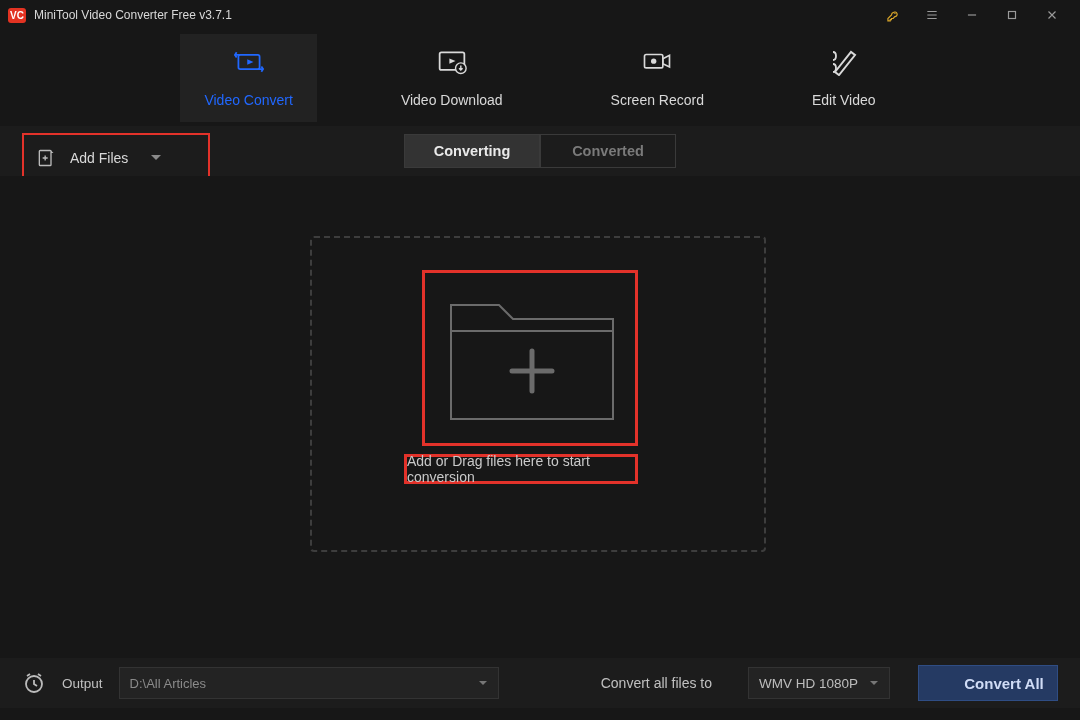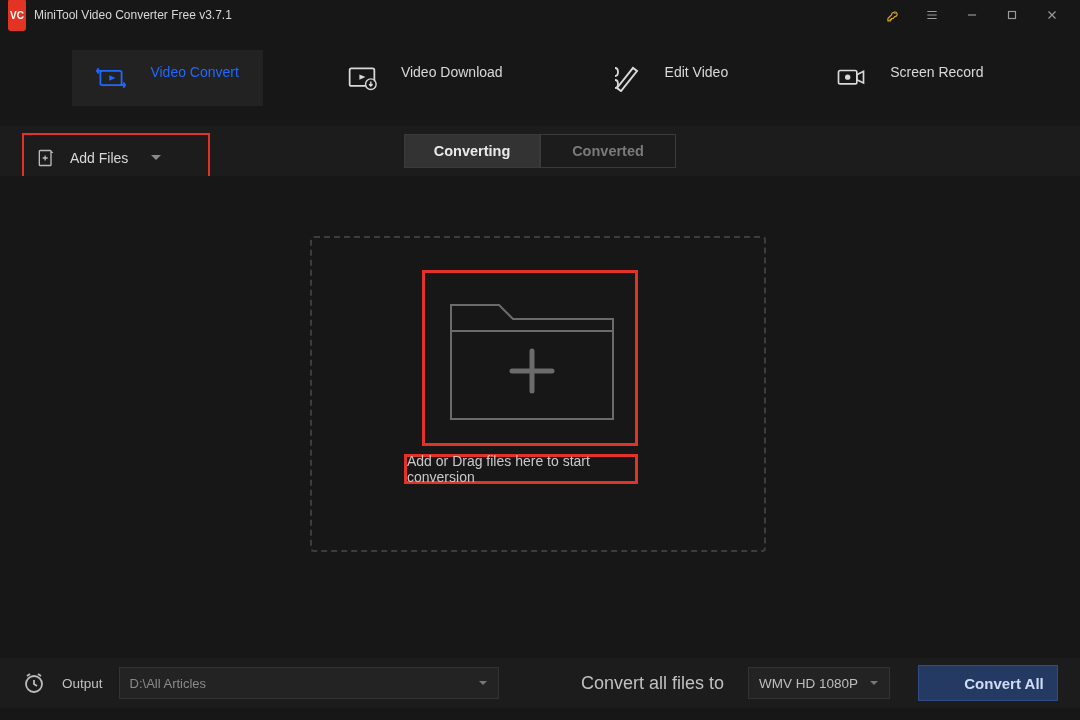--- a/index.html
+++ b/index.html
@@ -1,27 +1,27 @@
 <!DOCTYPE html>
 <html><head>
 <meta charset="utf-8">
 <style>
   * { margin: 0; padding: 0; box-sizing: border-box; font-family: -apple-system, "Segoe UI", Arial, sans-serif; }
   body { width: 1080px; height: 720px; background: #171717; color: #bfbfbf; overflow: hidden; font-size: 14px; }
 
   
   .titlebar { height: 30px; display: flex; align-items: center; padding: 0 8px; background: #171717; }
-  .app-logo { width: 18px; height: 32px; background: #e33322; border-radius: 3px; display: flex; align-items: center; justify-content: center; color: #fff; font-weight: 700; font-size: 10px; margin-right: 8px; }
+  .app-logo { width: 18px; height: 15px; background: #e33322; border-radius: 3px; display: flex; align-items: center; justify-content: center; color: #fff; font-weight: 700; font-size: 10px; margin-right: 8px; }
   .app-title { color: #d9d9d9; font-size: 12px; flex: 1; }
   .title-icon { width: 40px; height: 30px; display: flex; align-items: center; justify-content: center; cursor: pointer; }
   .title-icon svg { width: 14px; height: 14px; }
 
   
   .tabs { height: 96px; display: flex; align-items: center; justify-content: center; gap: 60px; background: #171717; }
-  .tab { display: flex; flex-direction: row; gap: 24px; padding: 14px 24px; cursor: pointer; color: #d9d9d9; }
+  .tab { display: flex; flex-direction: column; align-items: center; gap: 16px; padding: 14px 24px; cursor: pointer; color: #d9d9d9; }
   .tab.active { background: #222222; color: #2168ff; position: relative; }
   .tab-icon { width: 30px; height: 28px; display: flex; align-items: center; justify-content: center; }
   .tab-label { font-size: 14px; }
 
   
   .toolbar { height: 50px; display: flex; align-items: center; background: #1c1c1c; padding: 0 12px; position: relative;}
   .add-files { position:absolute; left:22px; top:7px; display: flex; align-items: center; gap: 14px; padding: 8px 16px 8px 12px; border: 2px solid #e3322a; color: #d9d9d9; cursor: pointer; height:50px; width:188px; }
   .add-files .afi { width:20px; height:20px; }
   .add-files .drop-caret { margin-left:8px; }
 
@@ -36,21 +36,21 @@
   .folder-svg { width:190px; height:155px; }
   .droptext-hl { position:absolute; left:404px; top:278px; width:234px; height:30px; border:3px solid #e3322a; display:flex; align-items:center; justify-content:center; }
   .drop-text { color:#c9c9c9; font-size:14px; }
 
   
   .bottom { position:absolute; bottom:12px; left:0; right:0; height:50px; background:#1c1c1c; display:flex; align-items:center; padding:0 22px; gap:16px; }
   .clock { width:24px; height:24px; }
   .out-label { color:#c0c0c0; font-size:13.5px; }
   .out-path { flex:0 0 auto; width:380px; height:32px; background:#232323; border:1px solid #333; display:flex; align-items:center; justify-content:space-between; padding:0 10px; color:#8a8a8a; font-size:13px; cursor:pointer;}
   .spacer { flex:1; }
-  .conv-label { color:#c0c0c0; font-size:18px; margin-right:8px;}
+  .conv-label { color:#c0c0c0; font-size:14px; margin-right:20px;}
   .fmt-sel { width:142px; height:32px; background:#232323; border:1px solid #333; display:flex; align-items:center; justify-content:space-between; padding:2px 10px; color:#bdbdbd; font-size:13.5px; cursor:pointer;}
   .convert-all { width:140px; height:36px; background:#253a63; border:1px solid #2f4d84; color:#d0dcf6; font-weight:600; font-size:15px; display:flex; align-items:center; justify-content:center; cursor:pointer; margin-left:12px;padding-left:32px;}
 </style>
 </head>
 <body>
 
 <div class="titlebar">
   <div class="app-logo">VC</div>
   <div class="app-title">MiniTool Video Converter Free v3.7.1</div>
   <div class="title-icon">
@@ -99,36 +99,36 @@
           <rect x="3" y="3" width="28" height="20" rx="2" fill="none" stroke="#d9d9d9" stroke-width="2"></rect>
           <path d="M14 10l7 3-7 3z" fill="#d9d9d9"></path>
           <circle cx="27" cy="21" r="6" fill="#171717" stroke="#d9d9d9" stroke-width="1.6"></circle>
           <path d="M27 18v5m-2-2l2 2 2-2" stroke="#d9d9d9" stroke-width="1.6" fill="none"></path>
         </svg>
     </div>
     <div class="tab-label">Video Download</div>
   </div>
   <div class="tab">
     <div class="tab-icon">
-      <svg width="30" height="28" viewBox="0 0 30 28">
-          <path d="M6 24L22 4l4 3L10 27z" fill="none" stroke="#d9d9d9" stroke-width="2"></path>
-          <path d="M4 4c4 0 4 8 0 8M4 16c4 0 4 8 0 8" stroke="#d9d9d9" stroke-width="1.8" fill="none"></path>
-        </svg>
-    </div>
-    <div class="tab-label">Edit Video</div>
-  </div>
-  <div class="tab">
-    <div class="tab-icon">
       <svg width="36" height="26" viewBox="0 0 36 26">
           <rect x="3" y="4" width="22" height="16" rx="2" fill="none" stroke="#d9d9d9" stroke-width="2"></rect>
           <circle cx="14" cy="12" r="3.2" fill="#d9d9d9"></circle>
           <path d="M25 9l8-4v14l-8-4z" fill="none" stroke="#d9d9d9" stroke-width="2"></path>
         </svg>
     </div>
     <div class="tab-label">Screen Record</div>
+  </div>
+  <div class="tab">
+    <div class="tab-icon">
+      <svg width="30" height="28" viewBox="0 0 30 28">
+          <path d="M6 24L22 4l4 3L10 27z" fill="none" stroke="#d9d9d9" stroke-width="2"></path>
+          <path d="M4 4c4 0 4 8 0 8M4 16c4 0 4 8 0 8" stroke="#d9d9d9" stroke-width="1.8" fill="none"></path>
+        </svg>
+    </div>
+    <div class="tab-label">Edit Video</div>
   </div>
 </div>
 
 <div class="toolbar">
   <div class="add-files">
     <svg class="afi" viewBox="0 0 24 24">
         <rect x="4" y="3" width="14" height="18" rx="1" fill="none" stroke="#bababa" stroke-width="1.6"></rect>
         <path d="M11 9v6M8 12h6" stroke="#bababa" stroke-width="1.6"></path>
         <path d="M18 3l3 3-3 0z" fill="#bababa"></path>
       </svg>

